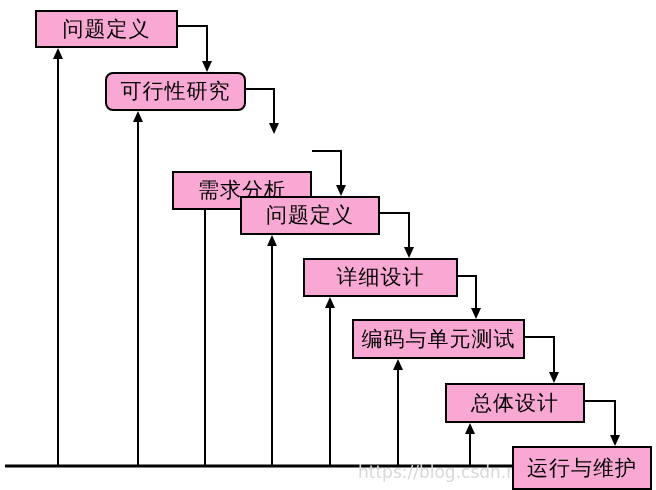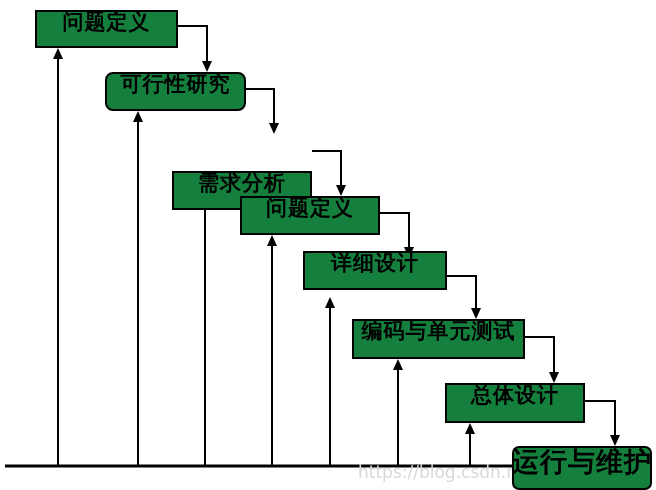--- a/index.html
+++ b/index.html
@@ -21,25 +21,26 @@
     position: absolute;
     left: 0;
     top: 0;
     width: 656px;
     height: 490px;
   }
   .phase-box {
     position: absolute;
     box-sizing: border-box;
     border: 2px solid #000000;
-    background: #15803d;
+    background: #f9a8d4;
     display: flex;
+    align-items: center;
     justify-content: center;
     color: #000000;
-    font-weight: 700;
+    font-weight: 400;
     letter-spacing: 1px;
     white-space: nowrap;
     z-index: 3;
   }
   .phase-label {
     display: block;
     line-height: 1;
   }
   #watermark {
     position: absolute;
@@ -106,27 +107,27 @@
       </div>
       <div class="phase-box" style="left: 105px; top: 72px; width: 141px; height: 39px; font-size: 21px; border-radius: 8px;">
         <span class="phase-label">可行性研究</span>
       </div>
       <div class="phase-box" style="left: 172px; top: 134px; width: 140px; height: 39px; font-size: 21px; margin-top: 37px;">
         <span class="phase-label">需求分析</span>
       </div>
       <div class="phase-box" style="left: 240px; top: 196px; width: 140px; height: 39px; font-size: 21px;">
         <span class="phase-label">问题定义</span>
       </div>
-      <div class="phase-box" style="left: 303px; top: 251px; width: 144px; height: 39px; font-size: 21px;">
+      <div class="phase-box" style="left: 303px; top: 258px; width: 155px; height: 39px; font-size: 21px;">
         <span class="phase-label">详细设计</span>
       </div>
       <div class="phase-box" style="left: 352px; top: 319px; width: 173px; height: 40px; font-size: 21px;">
         <span class="phase-label">编码与单元测试</span>
       </div>
       <div class="phase-box" style="left: 445px; top: 383px; width: 140px; height: 40px; font-size: 21px;">
         <span class="phase-label">总体设计</span>
       </div>
-      <div class="phase-box" style="left: 512px; top: 446px; width: 140px; height: 44px; font-size: 27px; border-radius: 7px;">
+      <div class="phase-box" style="left: 512px; top: 446px; width: 140px; height: 44px; font-size: 21px;">
         <span class="phase-label">运行与维护</span>
       </div>
     </div>
 
 </div>
 
 </body></html>

